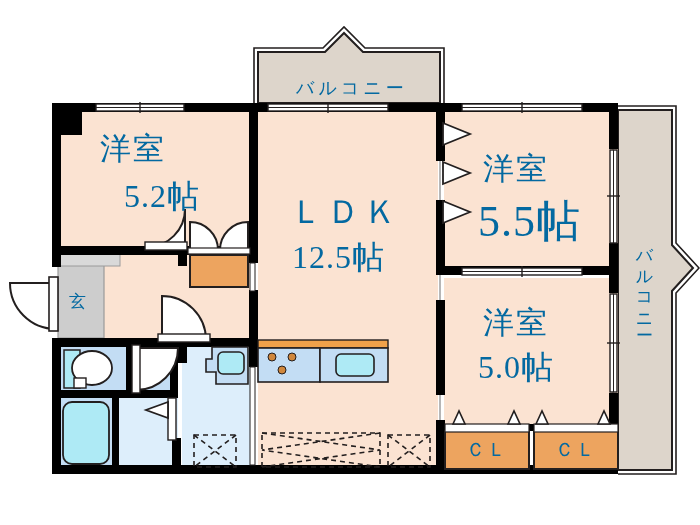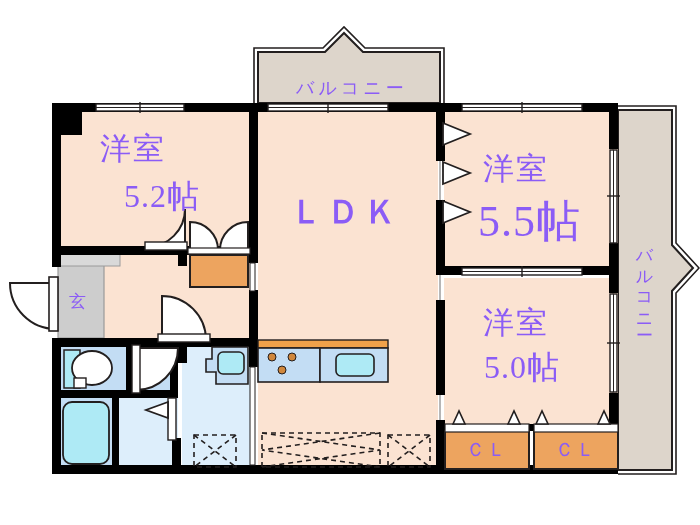--- a/index.html
+++ b/index.html
@@ -1,19 +1,19 @@
 <!DOCTYPE html>
 <html><head>
 <meta charset="utf-8">
 <style>
   html,body{margin:0;padding:0;background:#ffffff;}
   body{width:700px;height:525px;overflow:hidden;
        font-family:"Liberation Serif","DejaVu Serif",serif;}
   #plan{position:relative;width:700px;height:525px;background:#ffffff;}
-  .lbl{position:absolute;white-space:nowrap;color:#8b5cf6;}
+  .lbl{position:absolute;white-space:nowrap;color:#0369a1;}
   svg{position:absolute;left:0;top:0;}
 </style>
 </head>
 <body>
 
 <div id="plan">
 
 <svg width="700" height="525" viewBox="0 0 700 525">
   <defs>
     <g id="doorarcR">
@@ -225,27 +225,28 @@
 
   <g>
     <rect x="250" y="263" width="5" height="28" fill="#ffffff" stroke="#231f1f" stroke-width="1"></rect>
     <rect x="250" y="367" width="5" height="98" fill="#ffffff" stroke="#231f1f" stroke-width="1"></rect>
   </g>
 </svg>
 
 <div class="lbl" style="left:100px;top:128px;font-size:31px;letter-spacing:2px;">洋室</div>
 <div class="lbl" style="left:88px;top:175px;font-size:32px;letter-spacing:1px;margin-left:36px;">5.2帖</div>
 
-<div class="lbl" style="left:290px;top:190px;font-size:33px;letter-spacing:4px;font-weight:bold;">ＬＤＫ</div>
+<div class="lbl" style="left:290px;top:190px;font-size:33px;letter-spacing:4px;font-weight:normal;">ＬＤＫ</div>
+<div class="lbl" style="left:292px;top:236px;font-size:32px;letter-spacing:1px;">12.5帖</div>
 
 <div class="lbl" style="left:483px;top:148px;font-size:31px;letter-spacing:2px;">洋室</div>
 <div class="lbl" style="left:478px;top:192px;font-size:44px;letter-spacing:1px;">5.5帖</div>
 
 <div class="lbl" style="left:483px;top:302px;font-size:31px;letter-spacing:2px;">洋室</div>
-<div class="lbl" style="left:478px;top:346px;font-size:32px;letter-spacing:1px;margin-left:6px;">5.0帖</div>
+<div class="lbl" style="left:478px;top:346px;font-size:32px;letter-spacing:1px;">5.0帖</div>
 
 <div class="lbl" style="left:296px;top:76px;font-size:18px;letter-spacing:4px;">バルコニー</div>
 
 <div class="lbl" style="left:633px;top:236px;font-size:17px;letter-spacing:3px;writing-mode:vertical-rl;text-orientation:upright;">バルコニー</div>
 
 <div class="lbl" style="left:69px;top:290px;font-size:17px;">玄</div>
 
 <div class="lbl" style="left:466px;top:437px;font-size:19px;letter-spacing:2px;">ＣＬ</div>
 <div class="lbl" style="left:555px;top:437px;font-size:19px;letter-spacing:2px;">ＣＬ</div>
 

